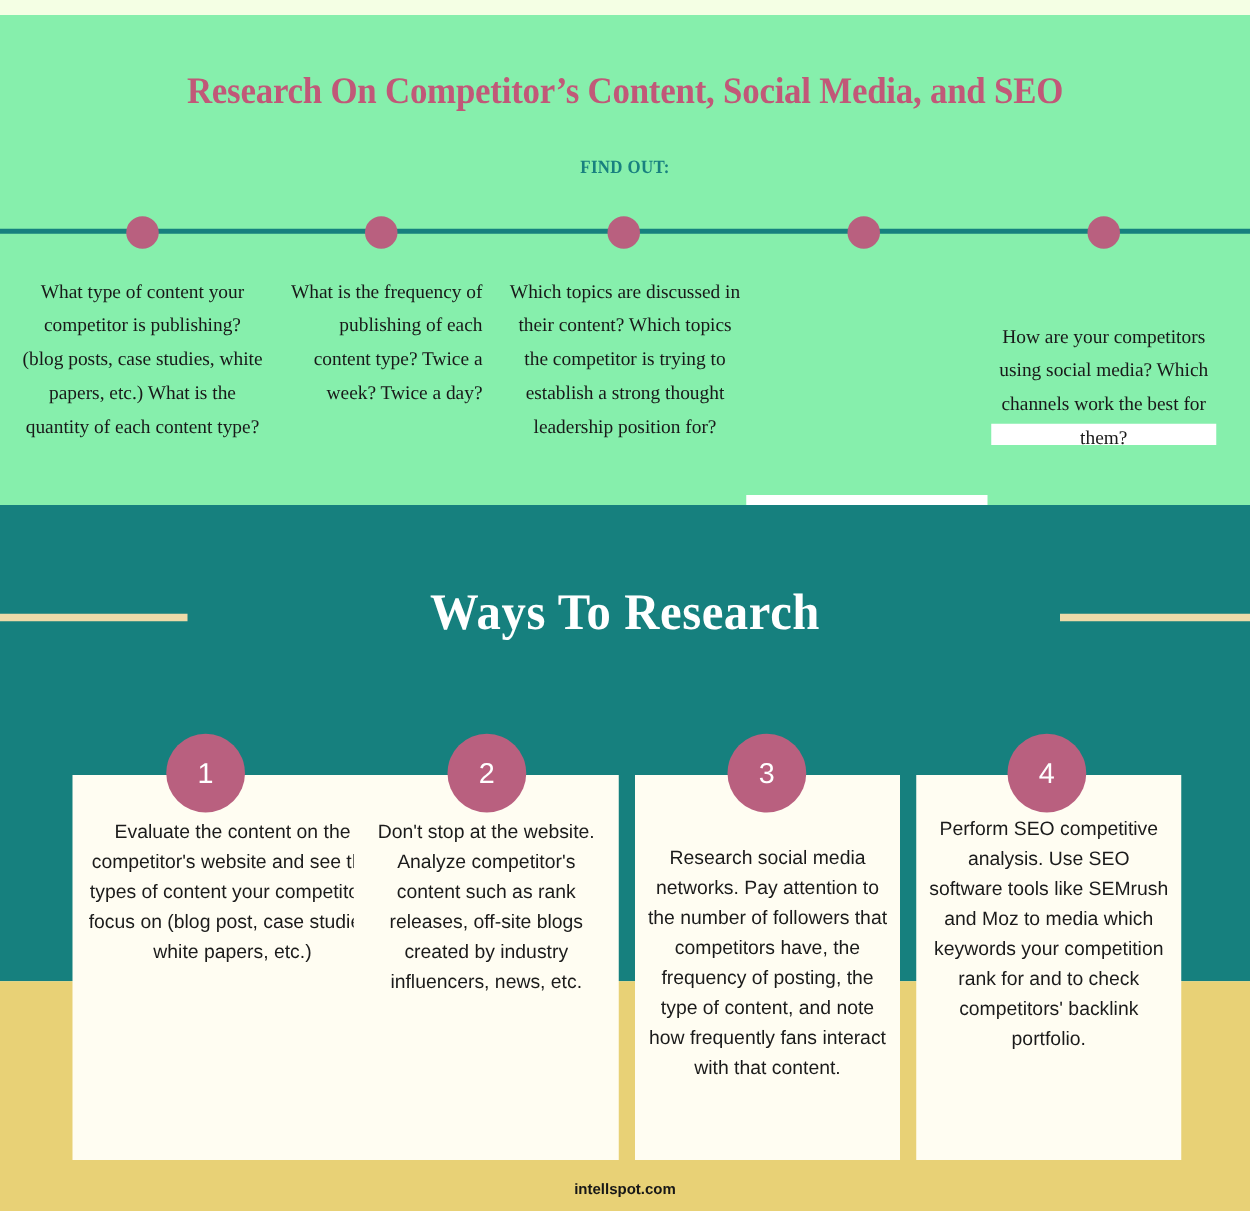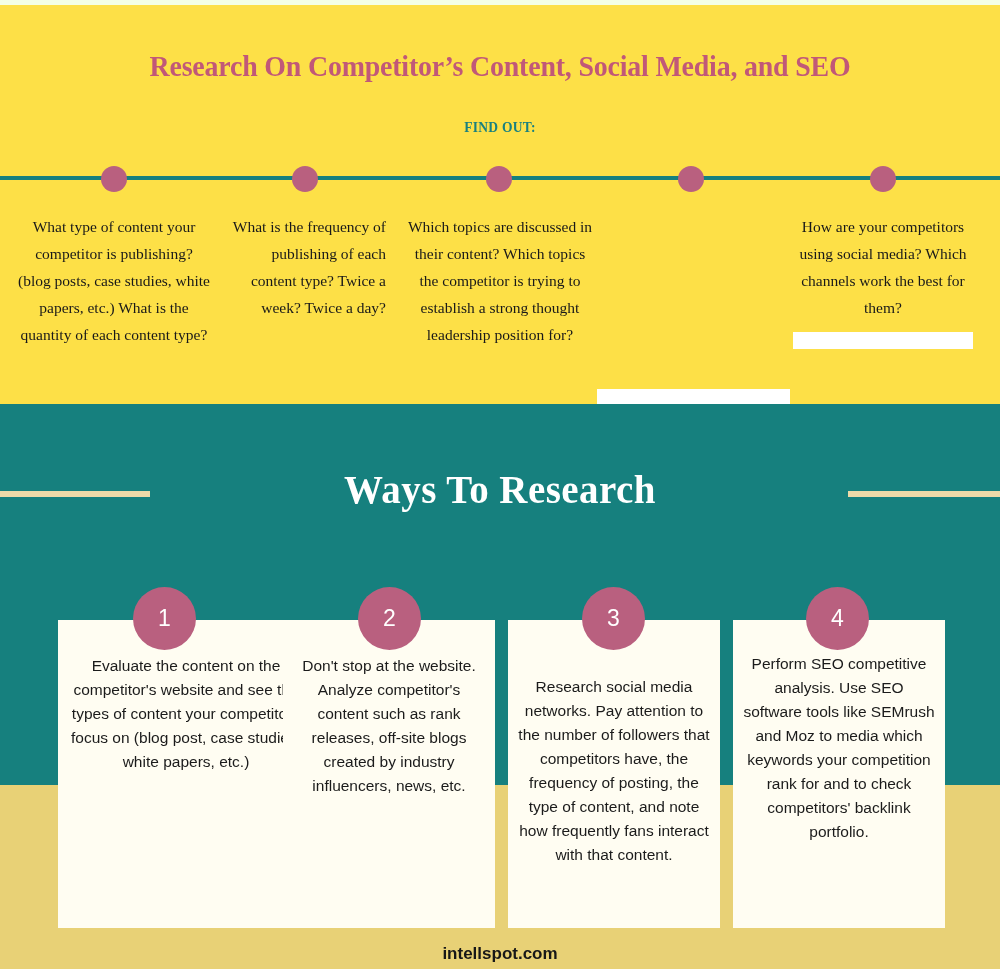--- a/index.html
+++ b/index.html
@@ -20,24 +20,24 @@
     width: 1000px;
     height: 969px;
     background: #f4ffe4;
     overflow: hidden;
   }
 
   
   .top-section {
     position: absolute;
     left: 0;
-    top: 5px;
+    top: 12px;
     width: 1000px;
     height: 440px;
-    background: #fde047;
+    background: #86efac;
   }
 
   .main-title {
     position: absolute;
     left: 0;
     top: 44px;
     width: 1000px;
     text-align: center;
     font-family: "Liberation Serif", serif;
     font-weight: bold;
@@ -147,21 +147,21 @@
   }
 
   .footer-text {
     position: absolute;
     left: 0;
     top: 944px;
     width: 1000px;
     text-align: center;
     font-family: "Liberation Sans", sans-serif;
     font-weight: bold;
-    font-size: 17px;
+    font-size: 12px;
     color: #171717;
   }
 
   
   .card {
     position: absolute;
     top: 620px;
     width: 212px;
     height: 308px;
     background: #fffdf2;
@@ -217,21 +217,21 @@
     <div class="artifact" style="left:597px; top:384px; width:193px; height:16px;"></div>
     <div class="artifact" style="left:793px; top:327px; width:180px; height:17px;"></div>
 
     <div class="tl-col" style="left:18px; width:192px;">What type of content your competitor is publishing? (blog posts, case studies, white papers, etc.) What is the quantity of each content type?</div>
 
     <div class="tl-col" style="left:226px; width:160px;text-align:right;">What is the frequency of publishing of each content type? Twice a week? Twice a day?</div>
 
     <div class="tl-col" style="left:404px; width:192px;">Which topics are discussed in their content? Which topics the competitor is trying to establish a strong thought leadership position for?</div>
 
 
-    <div class="tl-col" style="left:794px; width:178px;">How are your competitors using social media? Which channels work the best for them?</div>
+    <div class="tl-col" style="left:794px; width:178px;margin-top:36px;">How are your competitors using social media? Which channels work the best for them?</div>
   </div>
 
   <div class="teal-band"></div>
 
   <div class="rule-left"></div>
   <div class="rule-right"></div>
 
   <div class="section-title">Ways To Research</div>
 
   <div class="gold-band"></div>

